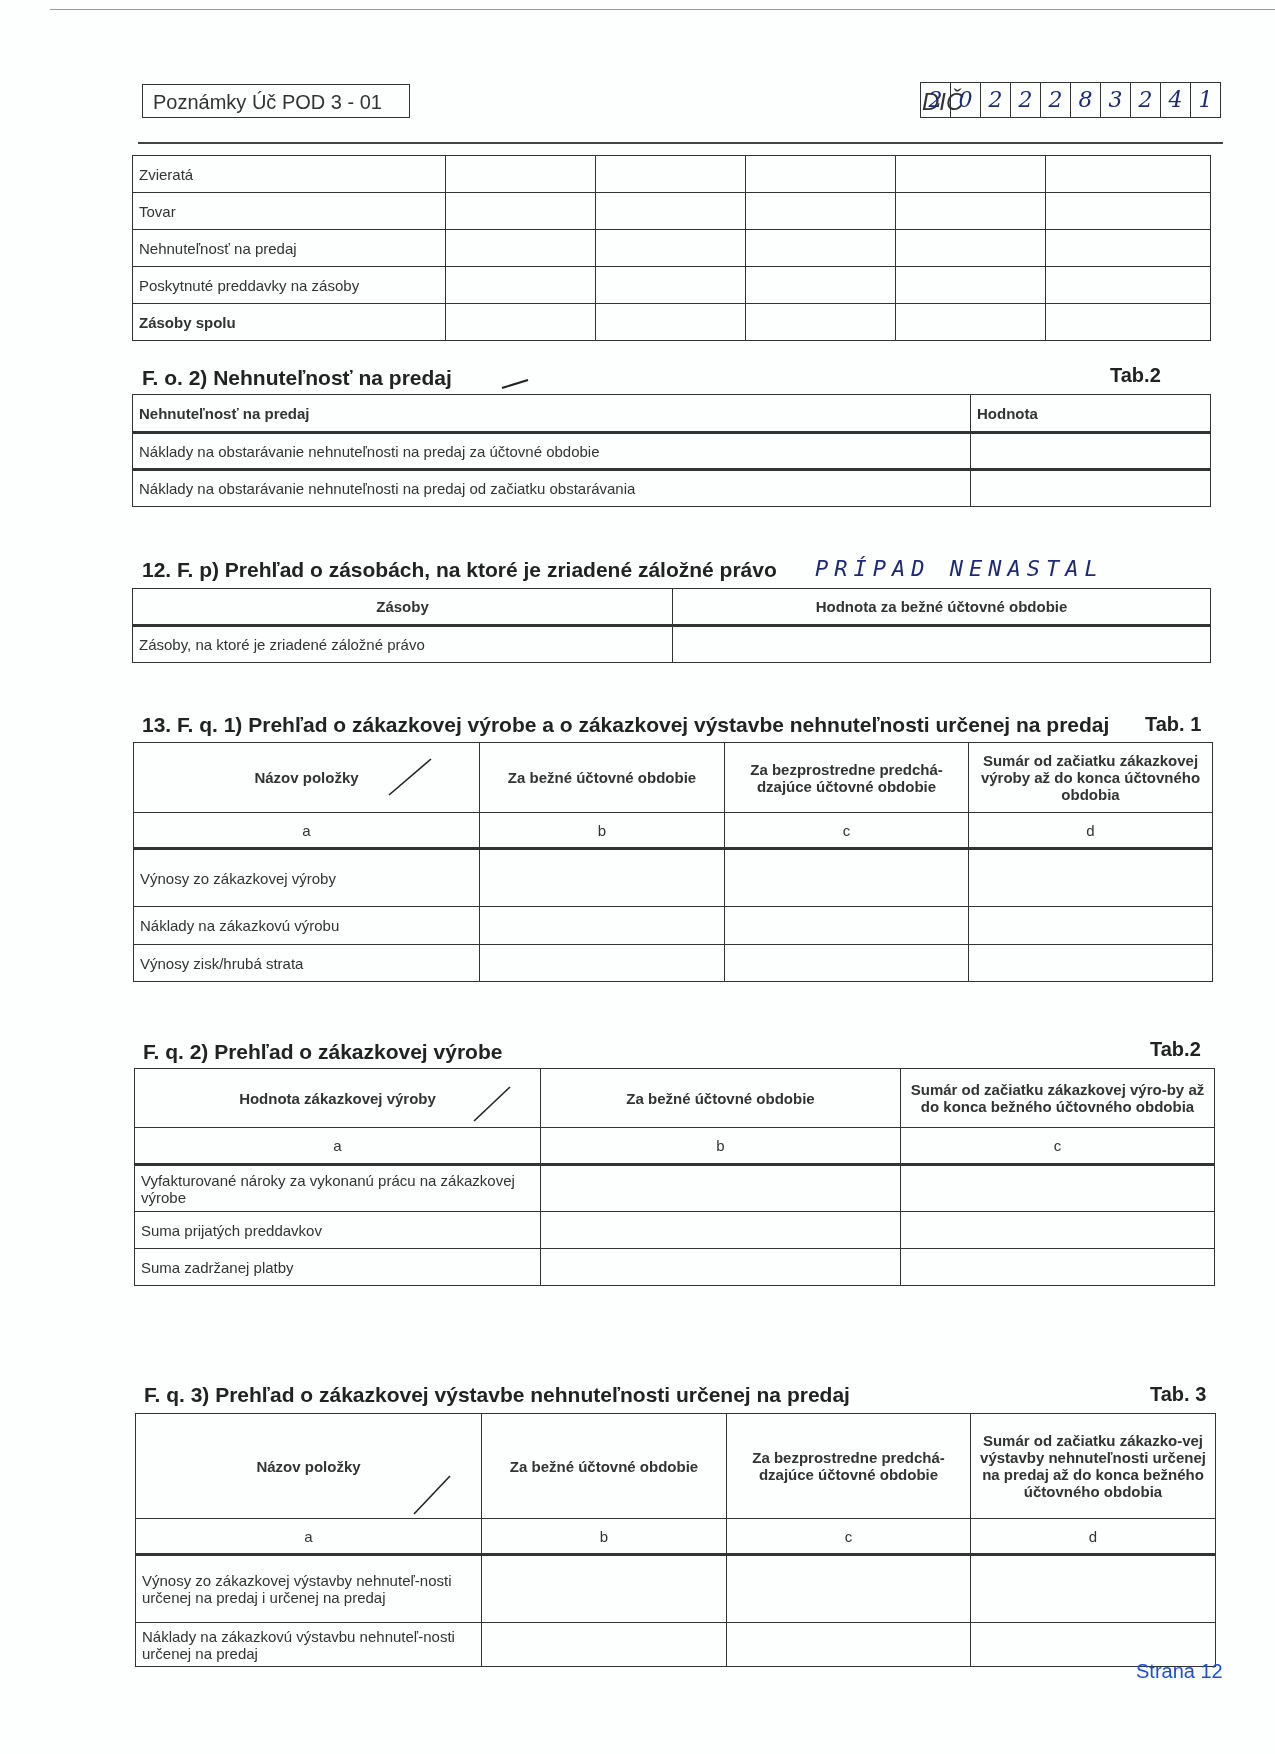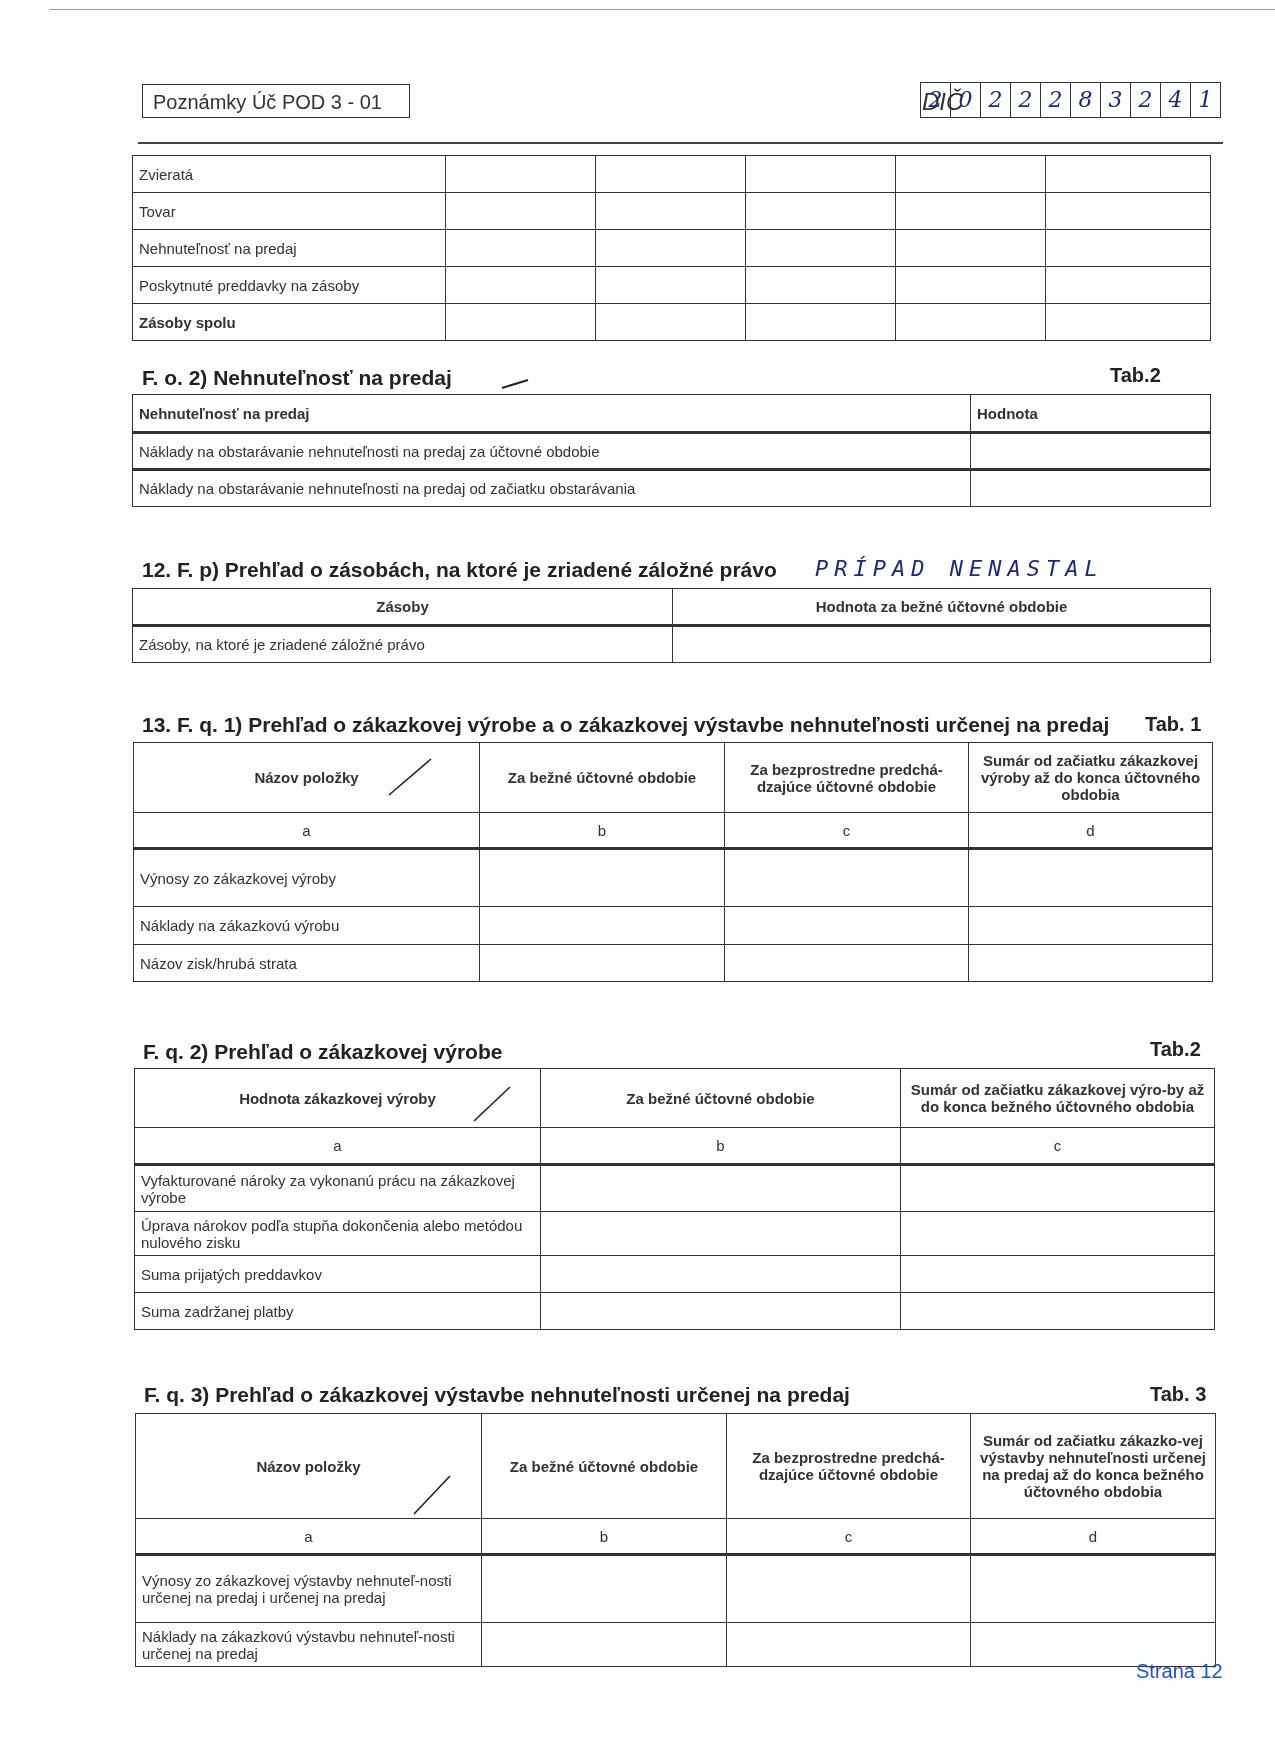--- a/index.html
+++ b/index.html
@@ -170,21 +170,21 @@
         <td></td>
         <td></td>
   </tr>
   <tr style="height:38px;">
     <td>Náklady na zákazkovú výrobu</td>
     <td></td>
         <td></td>
         <td></td>
   </tr>
   <tr style="height:37px;">
-    <td>Názov zisk/hrubá strata</td>
+    <td>Výnosy zisk/hrubá strata</td>
     <td></td>
         <td></td>
         <td></td>
   </tr>
 </tbody>
   </table>
 <svg class="slash" style="left:385px; top:757px;" width="50" height="40">
     <line x1="4" y1="38" x2="46" y2="2" stroke="#222" stroke-width="1.6"></line>
   </svg>
 
@@ -202,25 +202,20 @@
     <td class="bold center">Za bežné účtovné obdobie</td>
     <td class="bold center">Sumár od začiatku zákazkovej výro-by až do konca bežného účtovného obdobia</td>
   </tr>
   <tr class="thick-bottom" style="height:37px;">
     <td class="center">a</td>
     <td class="center">b</td>
     <td class="center">c</td>
   </tr>
   <tr style="height:47px;">
     <td>Vyfakturované nároky za vykonanú prácu na zákazkovej výrobe</td>
-    <td></td>
-        <td></td>
-  </tr>
-  <tr style="height:44px;">
-    <td>Úprava nárokov podľa stupňa dokončenia alebo metódou nulového zisku</td>
     <td></td>
         <td></td>
   </tr>
   <tr style="height:37px;">
     <td>Suma prijatých preddavkov</td>
     <td></td>
         <td></td>
   </tr>
   <tr style="height:37px;margin-left:21px;">
     <td>Suma zadržanej platby</td>

